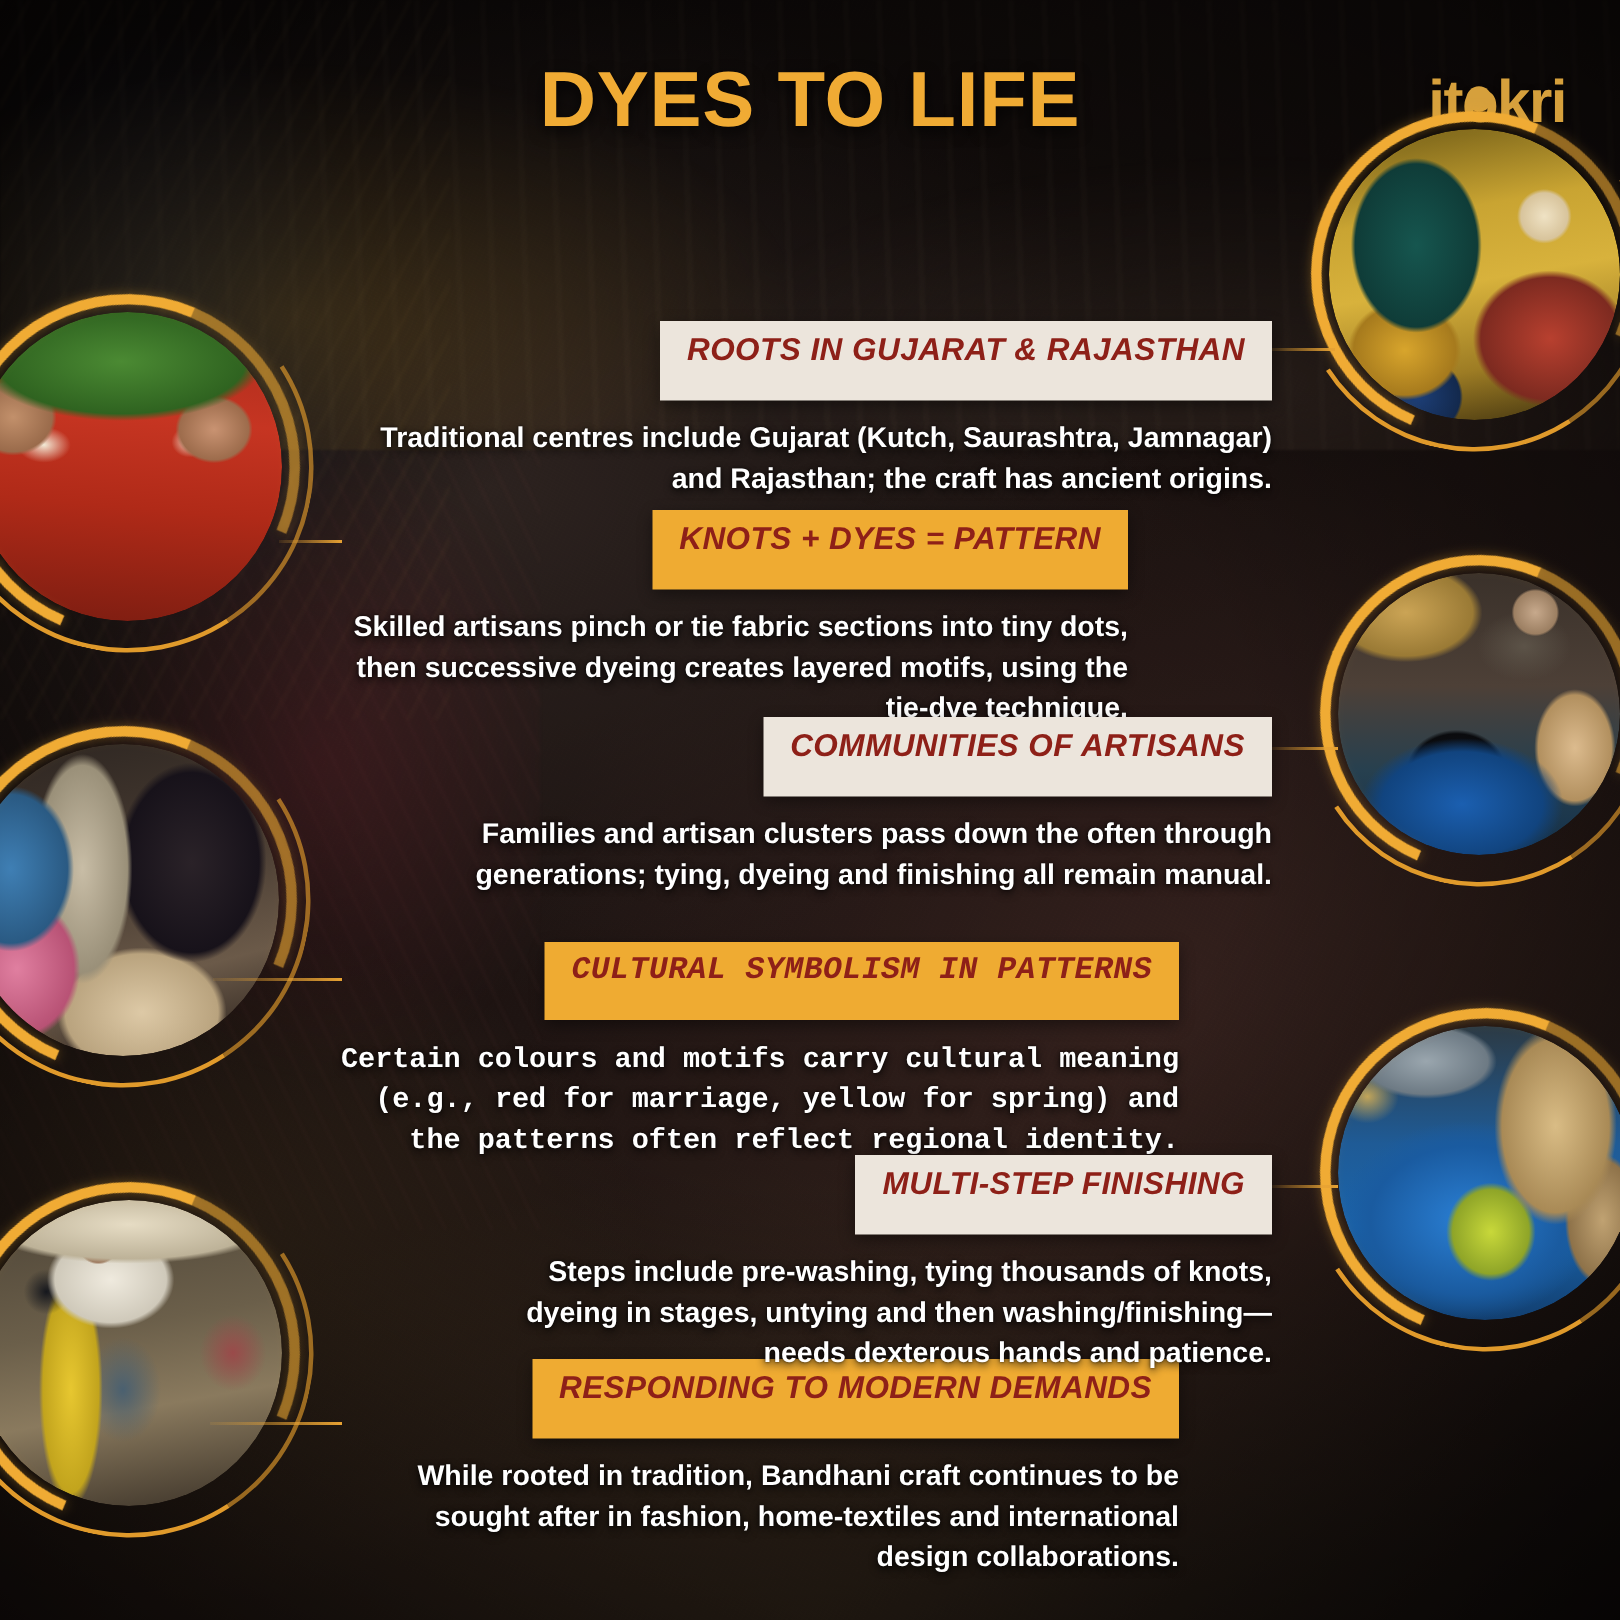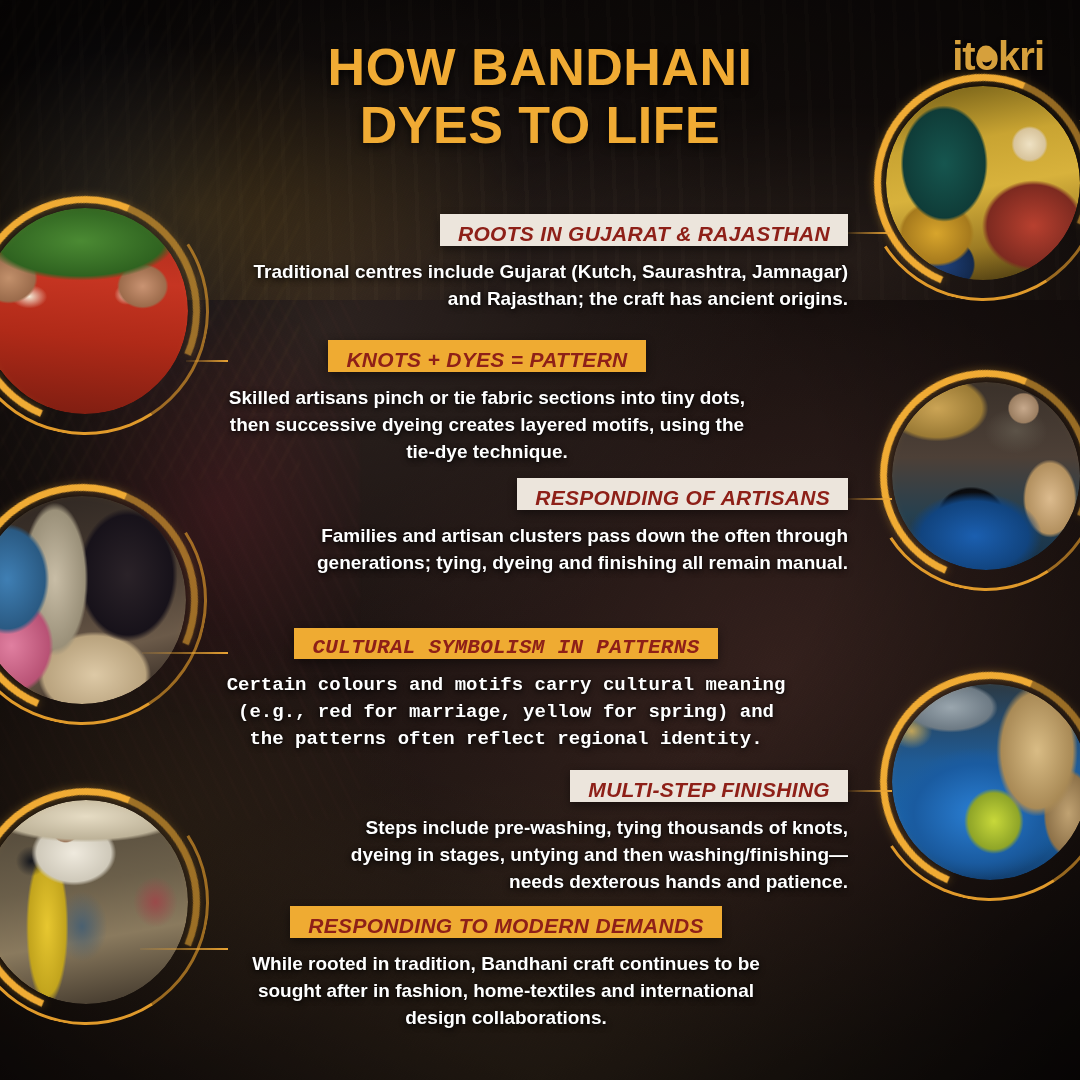--- a/index.html
+++ b/index.html
@@ -57,21 +57,21 @@
   .bg-grain {
     opacity:.22; mix-blend-mode:overlay;
     background:
       repeating-linear-gradient(27deg, rgba(255,255,255,.05) 0 1px, rgba(0,0,0,.05) 1px 2px),
       repeating-linear-gradient(117deg, rgba(255,255,255,.04) 0 1px, rgba(0,0,0,.04) 1px 3px);
   }
   .bg-scrim { background:rgba(10,7,6,.34); }
 
   
   .logo {
-    position:absolute; top:36px; right:36px;
+    position:absolute; top:48px; right:36px;
     display:flex; align-items:center;
     font-size:40px; font-weight:700; letter-spacing:-1px;
     color:#d6a03c; line-height:1;
     text-shadow:0 1px 4px rgba(0,0,0,.6);
   }
   .logo .dotmark {
     position:relative; display:inline-block;
   }
   .logo .dotmark::after {
     content:""; position:absolute; left:50%; top:46%;
@@ -194,54 +194,53 @@
       radial-gradient(ellipse 16% 22% at 48% 62%, #4a6070 0%, rgba(74,96,112,0) 78%),
       radial-gradient(ellipse 14% 16% at 84% 50%, #9a4a4a 0%, rgba(154,74,74,0) 78%),
       linear-gradient(170deg,#4c4336 0%,#6b5f4a 42%,#8a7a5e 66%,#3a3127 100%);
   }
 
   
   .section { position:absolute; }
 
   .heading {
     display:inline-block;
-    padding:8px 18px 0 18px;
+    padding:8px 18px 21px 18px;
     font-size:21px; font-weight:700; font-style:italic;
     letter-spacing:.3px;
     color:#8e2018;
     white-space:nowrap;
     box-shadow:0 3px 10px rgba(0,0,0,.45);
   }
   .heading.cream { background:#ece5dc; }
   .heading.amber { background:#efab32; }
 
   .body {
     margin-top:13px;
     font-size:19px; font-weight:700; line-height:1.42;
     color:#ffffff;
     text-shadow:0 2px 6px rgba(0,0,0,.85), 0 0 2px rgba(0,0,0,.7);
   }
   .align-right { text-align:right; }
-  .align-left  { text-align:center; }
+  .align-left  { text-align:right; }
 </style>
 </head>
 <body>
 
 <div id="poster">
 
   <div class="bg-layer bg-base"></div>
   <div class="bg-layer bg-cloth-left"></div>
   <div class="bg-layer bg-cloth-right"></div>
   <div class="bg-layer bg-cloth-bottom"></div>
   <div class="bg-layer bg-grain"></div>
   <div class="bg-layer bg-vignette"></div>
   <div class="bg-layer bg-scrim"></div>
 
   <div class="title">
-    <div>HOW BANDHANI</div>
     <div>DYES TO LIFE</div>
   </div>
 
   <div class="logo">
     <span>it</span>
       <span class="dotmark">o</span>
       <span>kri</span>
   </div>
 
   <div class="photo" style="left:886px; top:86px; width:194px; height:194px;">
@@ -289,21 +288,21 @@
 
   <div class="section" style="left:222px; top:340px; width:530px;">
     <div class="align-left">
       <div class="heading amber">KNOTS + DYES = PATTERN</div>
     </div>
     <div class="body align-left">Skilled artisans pinch or tie fabric sections into tiny dots, then successive dyeing creates layered motifs, using the tie-dye technique.</div>
   </div>
 
   <div class="section" style="left:242px; top:478px; width:606px;">
     <div class="align-right">
-      <div class="heading cream">RESPONDING OF ARTISANS</div>
+      <div class="heading cream">COMMUNITIES OF ARTISANS</div>
     </div>
     <div class="body align-right">Families and artisan clusters pass down the often through generations; tying, dyeing and finishing all remain manual.</div>
   </div>
 
   <div class="section" style="left:226px; top:628px; width:560px;font-family:Liberation Mono, monospace;">
     <div class="align-left">
       <div class="heading amber">CULTURAL SYMBOLISM IN PATTERNS</div>
     </div>
     <div class="body align-left">Certain colours and motifs carry cultural meaning (e.g., red for marriage, yellow for spring) and the patterns often reflect regional identity.</div>
   </div>

